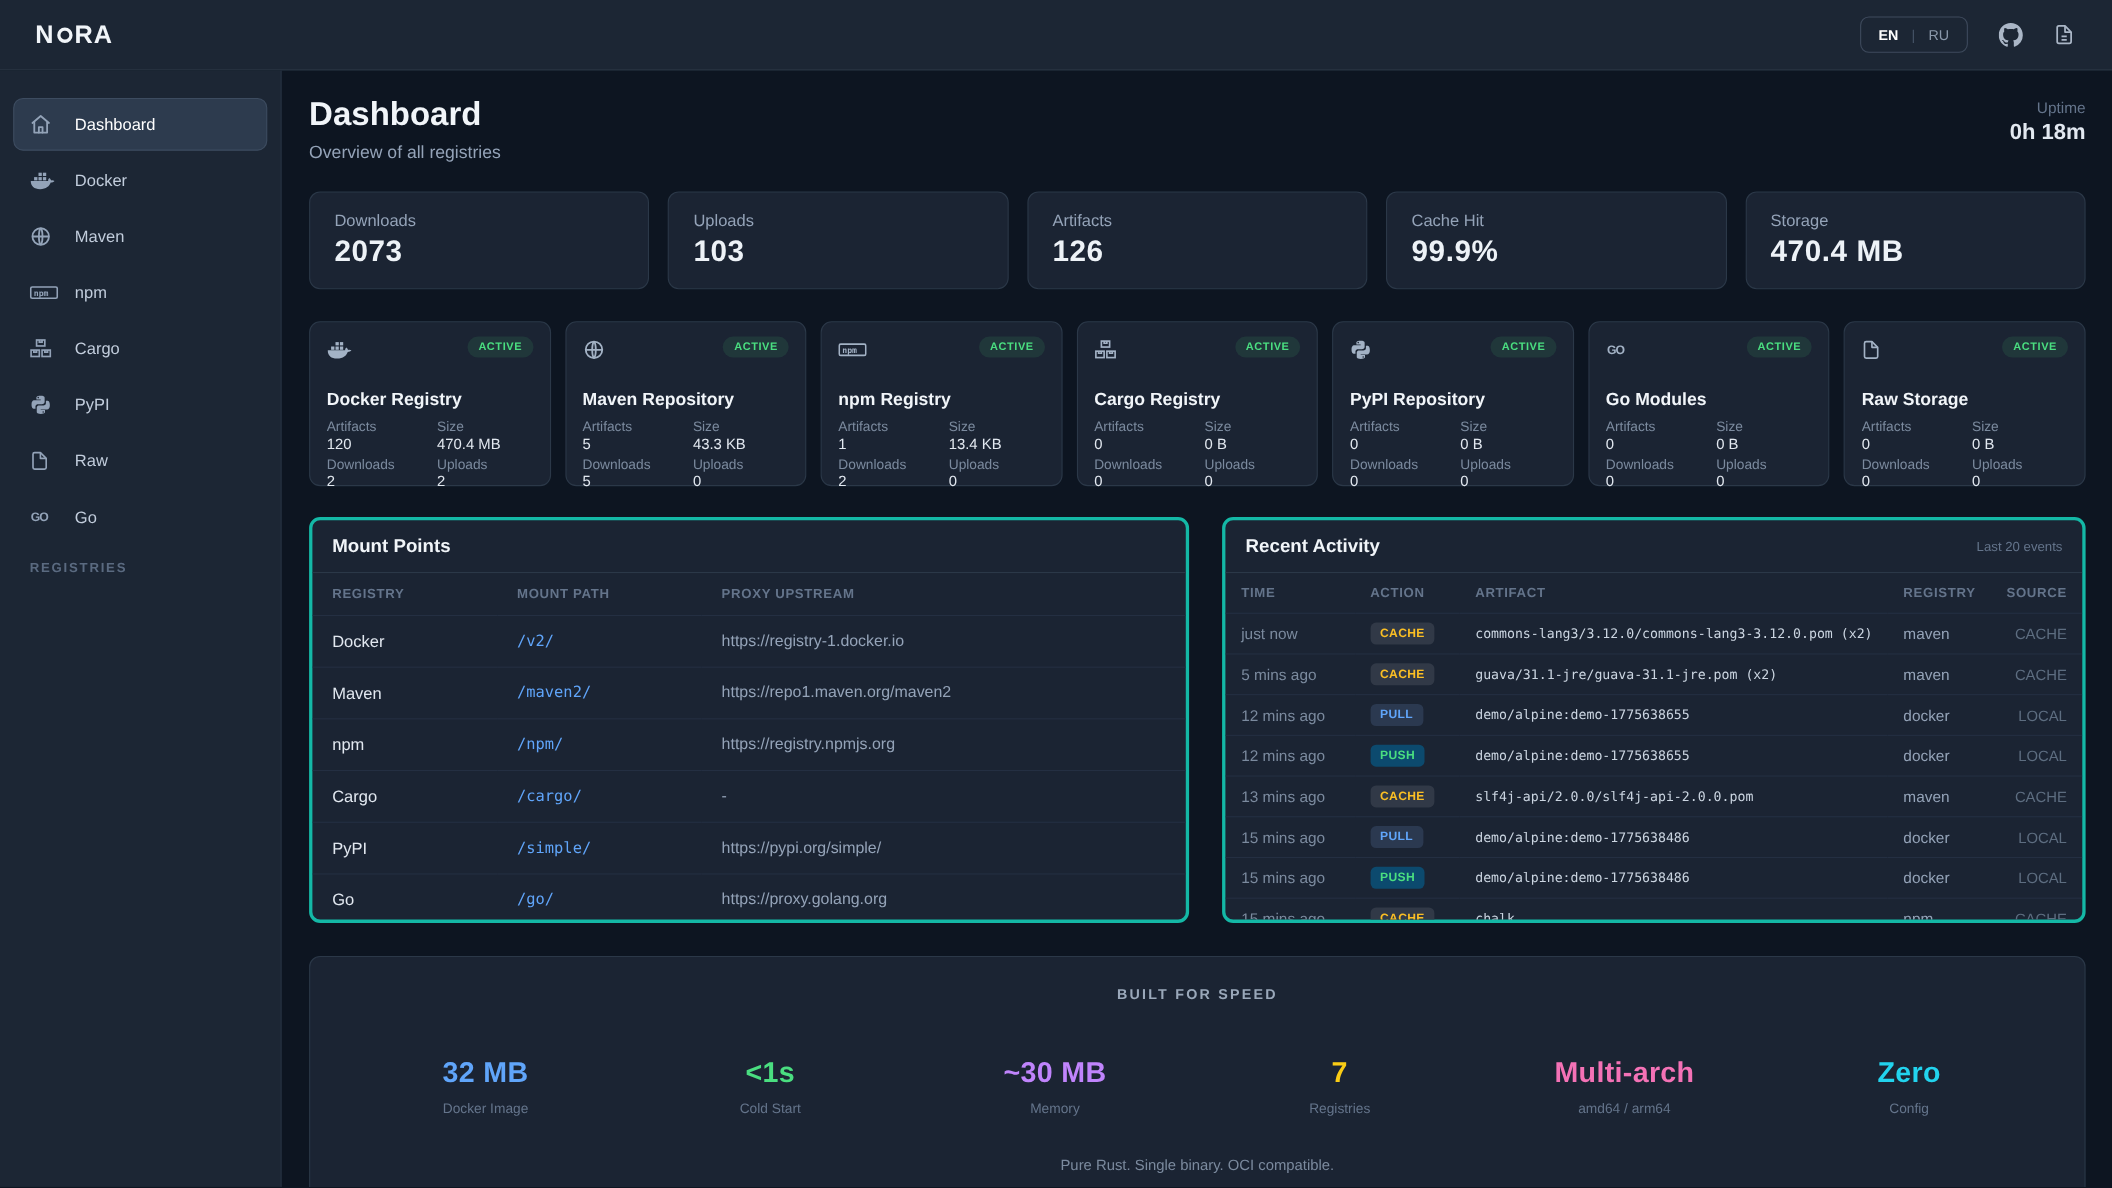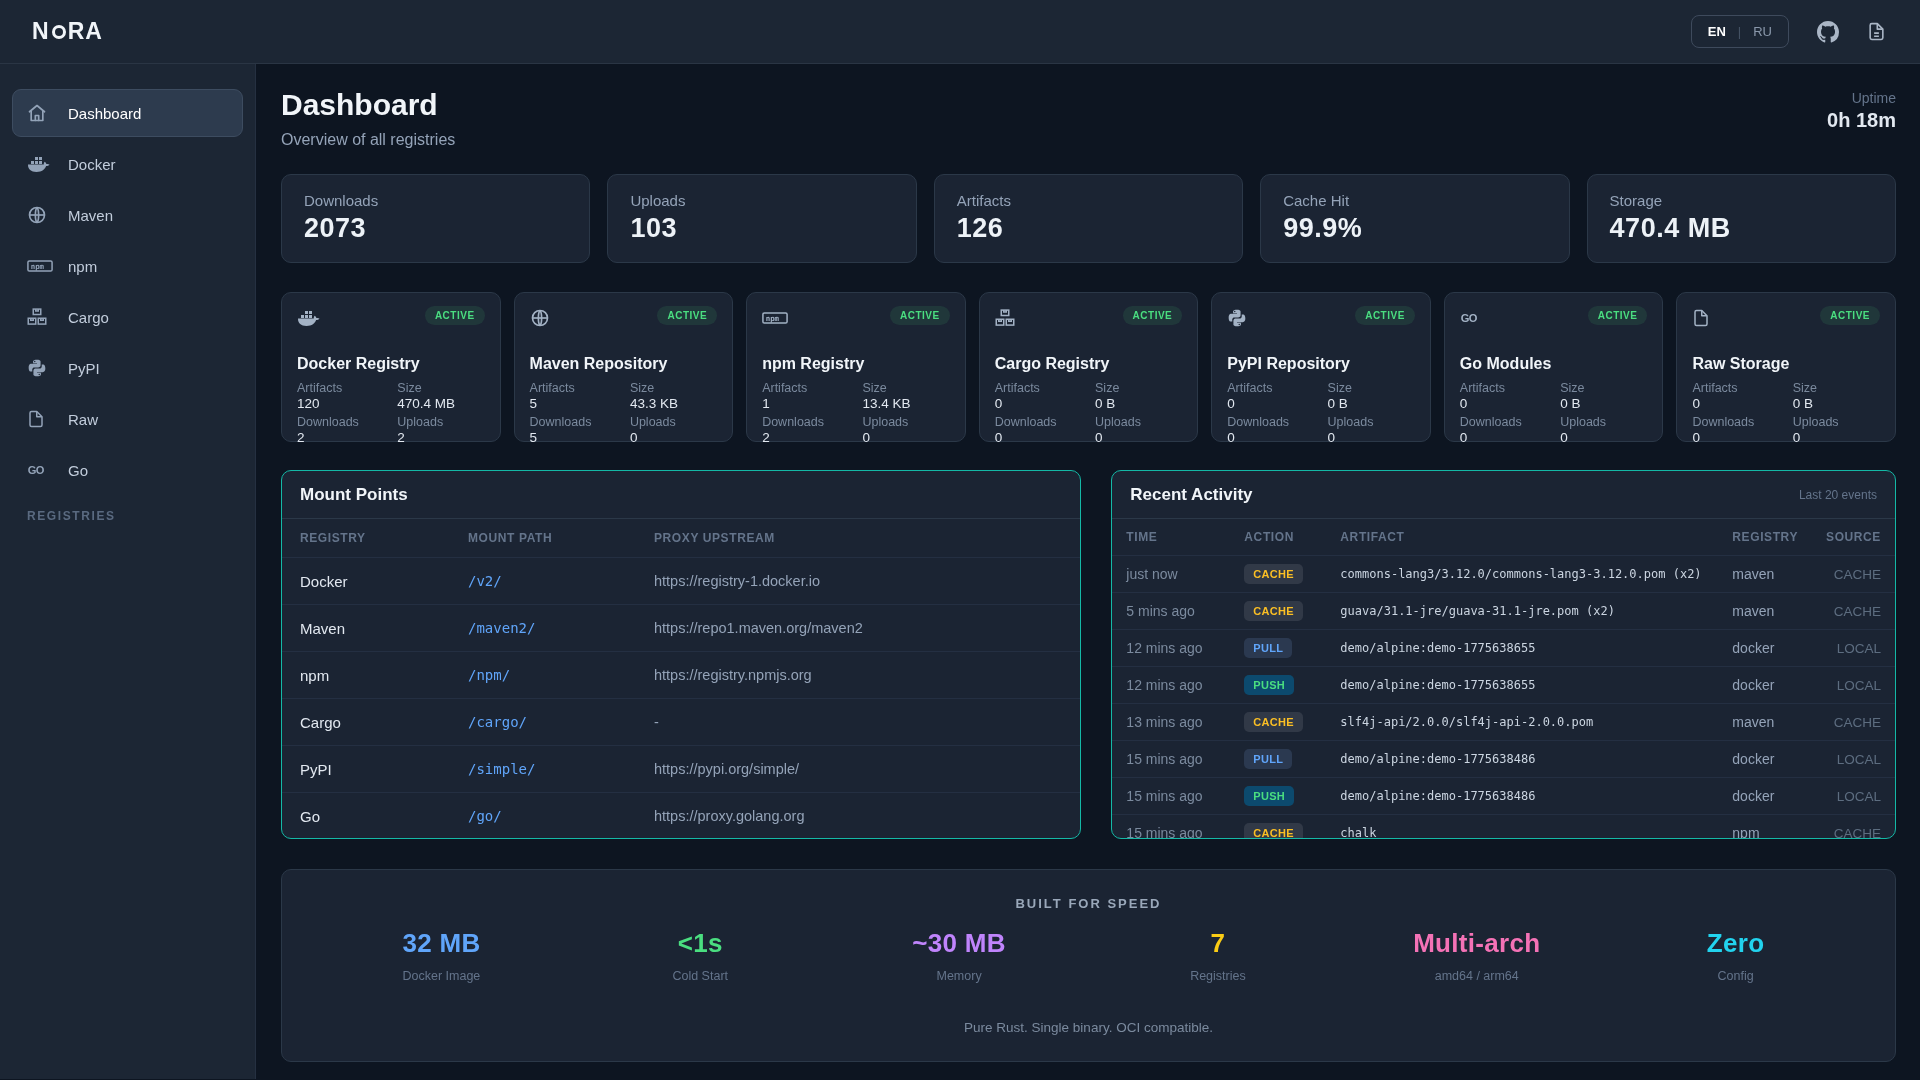--- a/index.html
+++ b/index.html
@@ -59,21 +59,21 @@
   .badge-active {
     font-size: 10px; font-weight: bold; letter-spacing: .5px; color: #4ade80;
     background: rgba(74, 222, 128, .1); padding: 4px 10px; border-radius: 99px;
   }
   .reg-title { margin-top: 25px; font-size: 16px; font-weight: bold; color: #f1f5f9; white-space: nowrap; }
   .reg-grid { margin-top: 8px; display: grid; grid-template-columns: 1.15fr 1fr; row-gap: 4px; }
   .reg-label { font-size: 12.5px; color: #7b8a9e; }
   .reg-value { font-size: 13.5px; color: #e2e8f0; margin-top: 1px; }
   
   .tables-row { display: grid; grid-template-columns: 1.02fr 1fr; gap: 30px; margin-top: 28px; }
-  .table-card { background: #1b2433; border: 1px solid #14b8a6; border-radius: 10px; height: 369px; overflow: hidden; }
+  .table-card { background: #1b2433; border: 3px solid #14b8a6; border-radius: 10px; height: 369px; overflow: hidden; }
   .table-head { display: flex; justify-content: space-between; align-items: center; padding: 13px 18px; border-bottom: 1px solid #2b3848; height: 48px; }
   .table-title { font-size: 17px; font-weight: bold; color: #f1f5f9; }
   .table-note { font-size: 12px; color: #64748b; }
   table { width: 100%; border-collapse: collapse; }
   th { text-align: left; font-size: 12px; font-weight: bold; color: #64748b; letter-spacing: .6px; }
   td, th { vertical-align: middle; }
   tbody tr { border-top: 1px solid #242f42; }
   tbody tr:first-child { border-top: none; }
   thead tr { border-bottom: 1px solid #242f42; padding-left: 47px; }
   
@@ -96,21 +96,21 @@
   .badge { display: inline-block; font-size: 11px; font-weight: bold; padding: 4px 9px; border-radius: 5px; letter-spacing: .3px; }
   .badge.cache { color: #fbbf24; background: #313947; }
   .badge.pull  { color: #60a5fa; background: #2b3950; }
   .badge.push  { color: #4ade80; background: #0c4a6e; }
   .act-artifact { font-family: "DejaVu Sans Mono", monospace; font-size: 12px; color: #cbd5e1; white-space: nowrap; }
   .act-registry { color: #94a3b8; font-size: 14px; }
   .act-source { color: #5d6d80; font-size: 13.5px; }
   
   .speed-card { margin-top: 30px; background: #1b2433; border: 1px solid #2b3848; border-radius: 10px; padding: 26px 30px 26px; }
   .speed-title { text-align: center; font-size: 13px; font-weight: bold; letter-spacing: 2px; color: #9aa8ba; }
-  .speed-grid { display: grid; grid-template-columns: repeat(6, 1fr); margin-top: 17px; text-align: center; }
+  .speed-grid { display: grid; grid-template-columns: repeat(6, 1fr); margin-top: 49px; text-align: center; }
   .speed-value { font-size: 26px; font-weight: bold; letter-spacing: .3px; }
   .speed-label { margin-top: 10px; font-size: 12.5px; color: #64748b; }
   .speed-footer { text-align: center; margin-top: 37px; font-size: 13.5px; color: #7b8a9e; }
 </style>
 </head>
 <body>
 
 <header class="topbar">
   <div class="logo">
       <span>N</span>

